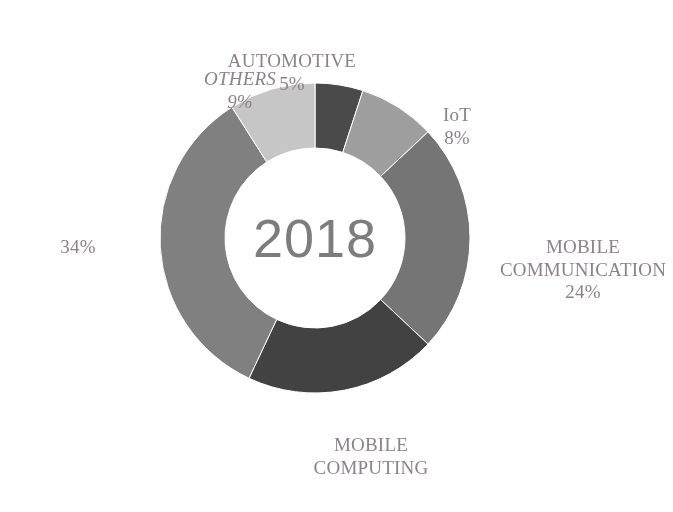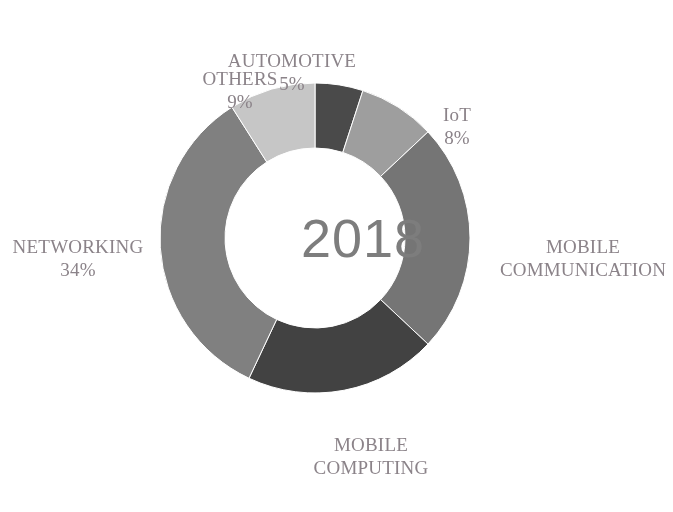--- a/index.html
+++ b/index.html
@@ -43,40 +43,39 @@
   .center-label .year {
     position: absolute;
     left: 315px;
     top: 238px;
     transform: translate(-50%, -50%);
     font-family: "Liberation Sans", sans-serif;
     font-size: 54px;
     letter-spacing: 1px;
     color: #7d7d7d;
     white-space: nowrap;
-    margin-left: 48px;
   }
 
   
   .slice-label {
     position: absolute;
     font-family: "Liberation Serif", serif;
     font-size: 19px;
     line-height: 1.18;
     color: #8b8389;
     text-align: center;
     white-space: pre-line;
     letter-spacing: 0.2px;
   }
   .slice-label .pct {
     display: block;
   }
 
   .lbl-automotive { left: 292px; top: 28px;  width: 200px; transform: translateX(-50%); }
-  .lbl-others     { left: 240px; top: 46px;  width: 150px; transform: translateX(-50%); }
+  .lbl-others     { left: 240px; top: 46px;  width: 150px; transform: translateX(-50%); font-style: italic; }
   .lbl-iot        { left: 457px; top: 82px;  width: 110px; transform: translateX(-50%); }
   .lbl-mobcomm    { left: 583px; top: 214px; width: 180px; transform: translateX(-50%); }
   .lbl-mobcomp    { left: 371px; top: 412px; width: 180px; transform: translateX(-50%); }
   .lbl-networking { left: 78px;  top: 214px; width: 165px; transform: translateX(-50%); }
 </style>
 </head>
 <body>
 
 <div id="chart-root">
 
@@ -101,29 +100,29 @@
   </div>
 
   <div class="slice-label lbl-iot">
     <span>IoT</span>
     <span class="pct">8%</span>
   </div>
 
   <div class="slice-label lbl-mobcomm">
     <span>MOBILE
 COMMUNICATION</span>
+    <span class="pct">24%</span>
   </div>
 
   <div class="slice-label lbl-mobcomp">
     <span>MOBILE
 COMPUTING</span>
   </div>
 
   <div class="slice-label lbl-networking">
-    <span>NETWORKING</span>
     <span class="pct">34%</span>
   </div>
 
   <div class="slice-label lbl-others">
     <span>OTHERS</span>
     <span class="pct">9%</span>
   </div>
 
 </div>
 

